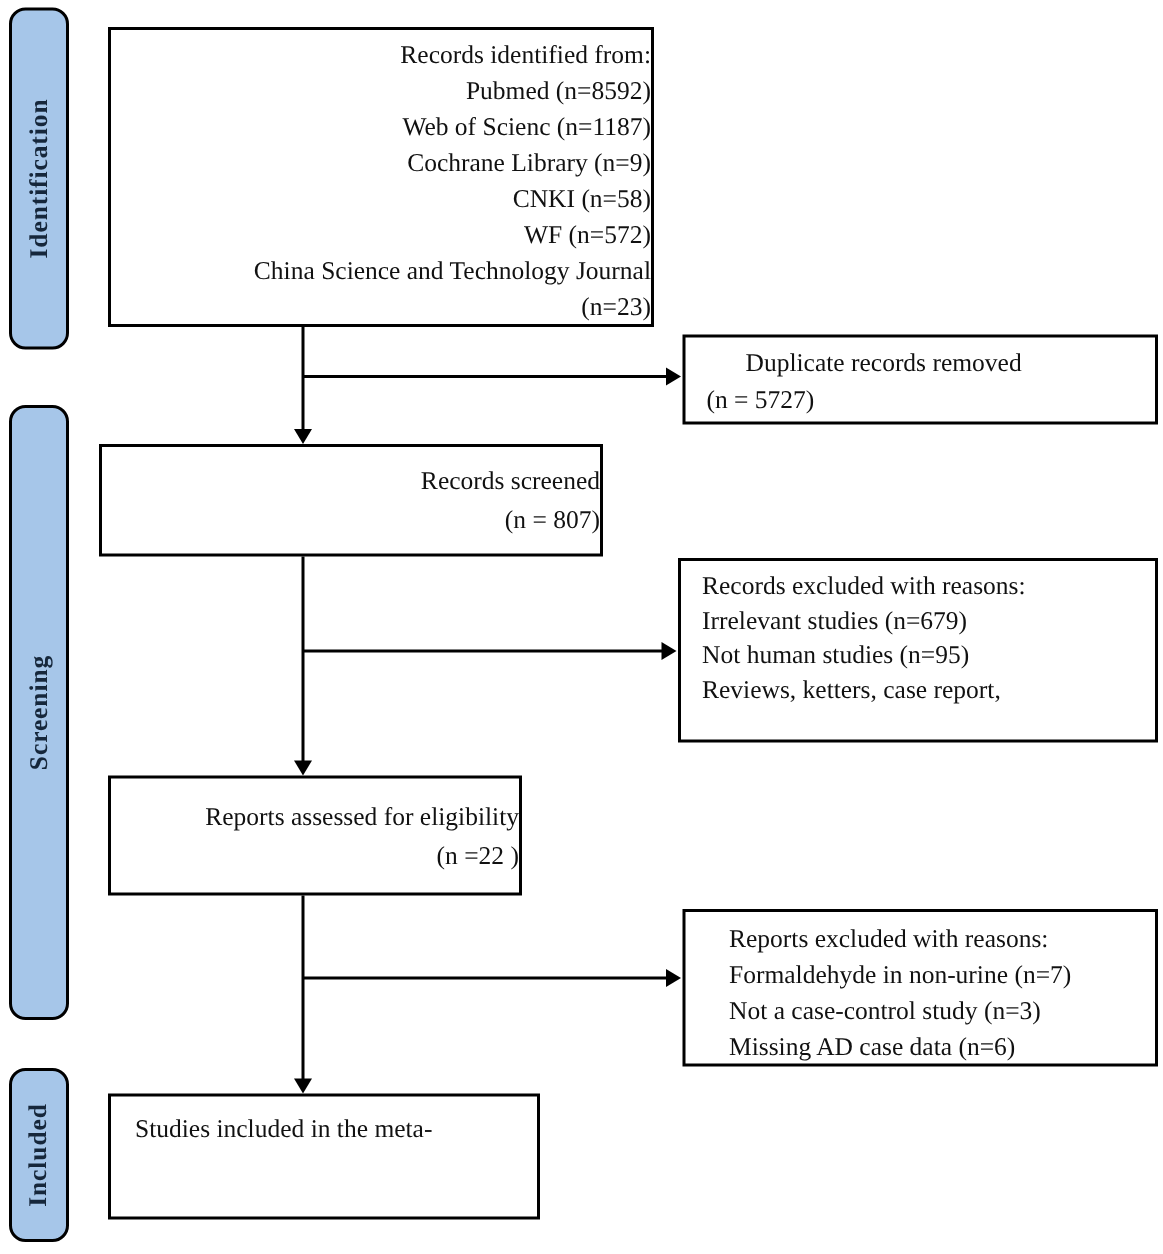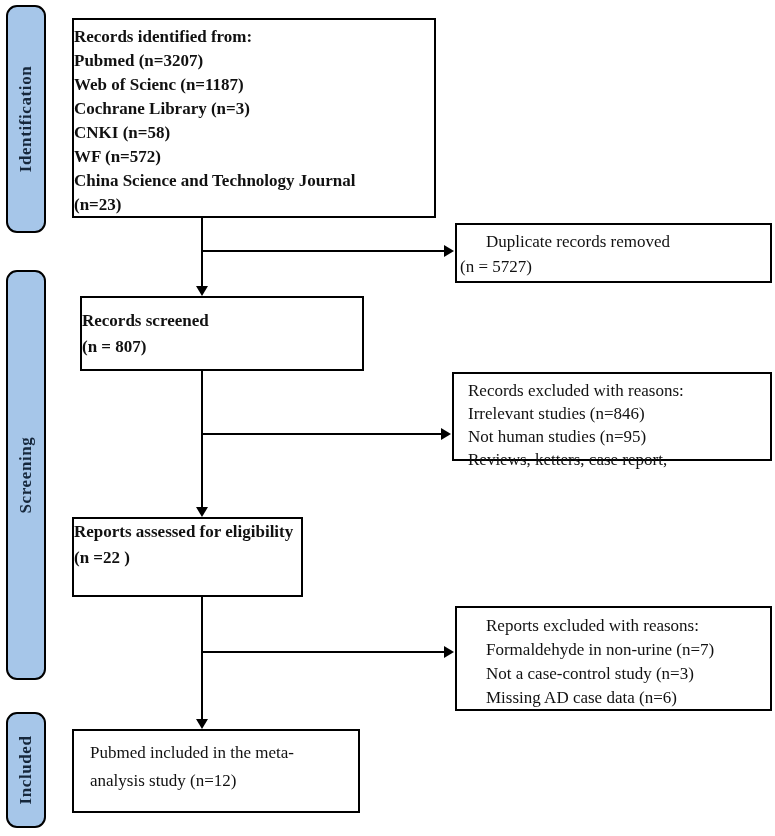--- a/index.html
+++ b/index.html
@@ -17,21 +17,21 @@
   .stage .rot{
     transform:rotate(-90deg);white-space:nowrap;font-weight:bold;
     font-size:17px;letter-spacing:.6px;color:var(--stage-text,#16273B);
   }
   
   .box{
     position:absolute;background:#fff;border:2px solid #000;box-sizing:border-box;
     font-size:17px;line-height:24px;
   }
   .box .line{white-space:nowrap;}
-  .center{text-align:left;font-weight:bold;}
+  .center{text-align:right;}
   .hang .line:first-child{text-indent:26px;}
   
   .vline,.hline{position:absolute;background:#000;}
   .vline{width:2px;}
   .hline{height:2px;}
   .arrow-down{
     position:absolute;width:0;height:0;
     border-left:6px solid transparent;border-right:6px solid transparent;
     border-top:10px solid #000;
   }
@@ -51,61 +51,60 @@
   </div>
   <div class="stage" style="left:6px;top:270px;width:40px;height:410px">
     <span class="rot">Screening</span>
   </div>
   <div class="stage" style="left:6px;top:712px;width:40px;height:116px">
     <span class="rot">Included</span>
   </div>
 
   <div class="box center" style="left:72px;top:18px;width:364px;height:200px;padding-top:5px">
       <div class="line">Records identified from:</div>
-      <div class="line">Pubmed (n=3207)</div>
+      <div class="line">Pubmed (n=8592)</div>
       <div class="line">Web of Scienc (n=1187)</div>
-      <div class="line">Cochrane Library (n=3)</div>
+      <div class="line">Cochrane Library (n=9)</div>
       <div class="line">CNKI (n=58)</div>
       <div class="line">WF (n=572)</div>
       <div class="line">China Science and Technology Journal</div>
       <div class="line">(n=23)</div>
     </div>
 
-  <div class="box hang" style="left:455px;top:223px;width:317px;height:60px;padding:4px 8px 0 3px;line-height:25px">
+  <div class="box hang" style="left:455px;top:223px;width:317px;height:60px;padding:4px 8px 0 14px;line-height:25px">
       <div class="line">Duplicate records removed</div>
       <div class="line">(n = 5727)</div>
     </div>
 
-  <div class="box center" style="left:80px;top:296px;width:284px;height:75px;padding-top:10px;line-height:26px">
+  <div class="box center" style="left:66px;top:296px;width:336px;height:75px;padding-top:10px;line-height:26px">
       <div class="line">Records screened</div>
       <div class="line">(n = 807)</div>
     </div>
 
-  <div class="box" style="left:452px;top:372px;width:320px;height:89px;padding:5px 8px 0 14px;line-height:23px">
+  <div class="box" style="left:452px;top:372px;width:320px;height:123px;padding:5px 8px 0 14px;line-height:23px">
       <div class="line">Records excluded with reasons:</div>
-      <div class="line">Irrelevant studies (n=846)</div>
+      <div class="line">Irrelevant studies (n=679)</div>
       <div class="line">Not human studies (n=95)</div>
       <div class="line">Reviews, ketters, case report,</div>
     </div>
 
-  <div class="box center" style="left:72px;top:517px;width:231px;height:80px;line-height:26px">
+  <div class="box center" style="left:72px;top:517px;width:276px;height:80px;padding-top:13px;line-height:26px">
       <div class="line">Reports assessed for eligibility</div>
       <div class="line">(n =22 )</div>
     </div>
 
   <div class="box" style="left:455px;top:606px;width:317px;height:105px;padding:6px 8px 0 29px;line-height:24px">
       <div class="line">Reports excluded with reasons:</div>
       <div class="line">Formaldehyde in non-urine (n=7)</div>
       <div class="line">Not a case-control study (n=3)</div>
       <div class="line">Missing AD case data (n=6)</div>
     </div>
 
   <div class="box" style="left:72px;top:729px;width:288px;height:84px;padding:8px 8px 0 16px;line-height:28px">
-      <div class="line">Pubmed included in the meta-</div>
-      <div class="line">analysis study (n=12)</div>
+      <div class="line">Studies included in the meta-</div>
     </div>
 
   <div class="vline" style="left:201px;top:218px;height:70px"></div>
   <div class="arrow-down" style="left:196px;top:286px"></div>
   <div class="hline" style="left:202px;top:250px;width:243px"></div>
   <div class="arrow-right" style="left:444px;top:245px"></div>
 
   <div class="vline" style="left:201px;top:371px;height:138px"></div>
   <div class="arrow-down" style="left:196px;top:507px"></div>
   <div class="hline" style="left:202px;top:433px;width:240px"></div>

